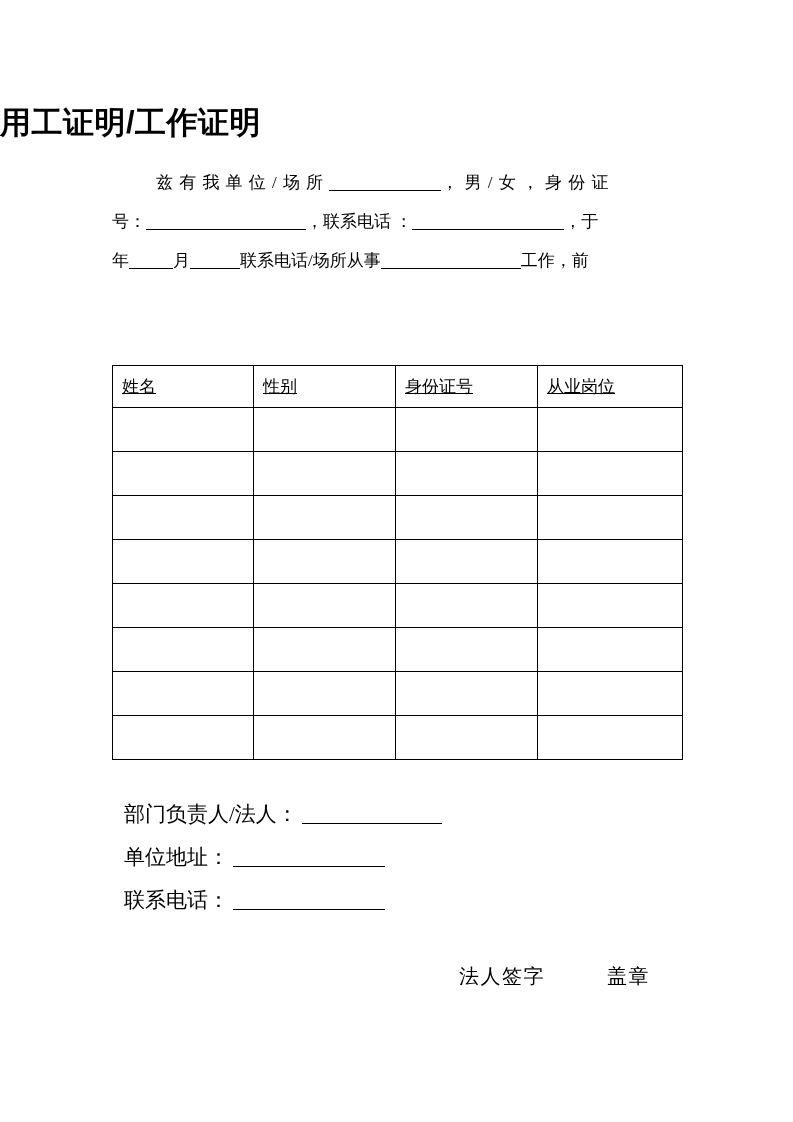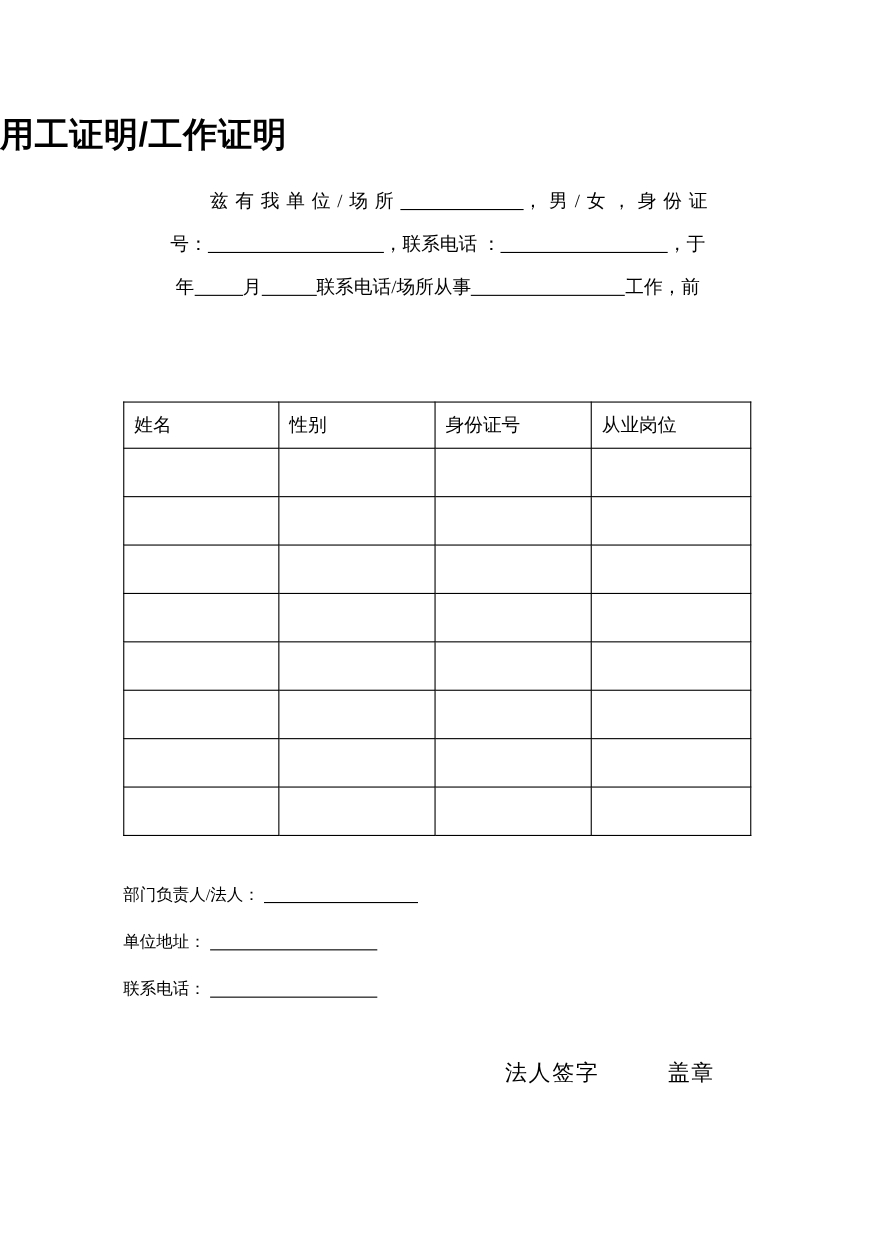--- a/index.html
+++ b/index.html
@@ -43,21 +43,20 @@
     top: 163px;
     left: 112px;
     width: 572px;
     font-size: 17px;
     line-height: 39px;
   }
   .body-line {
     white-space: nowrap;
     height: 39px;
     display: block;
-    text-align: center;
   }
   .sp-wide {
     letter-spacing: 6.2px;
   }
   .sp-none {
     letter-spacing: 0;
   }
   .indent-1 {
     padding-left: 44px;
   }
@@ -87,37 +86,38 @@
   .reg-table th,
   .reg-table td {
     border: 1.4px solid #000000;
     height: 41px;
     padding: 0 0 0 9px;
     font-size: 17px;
     font-weight: normal;
     text-align: left;
     vertical-align: middle;
     line-height: 41px;
+    text-decoration: underline;
   }
   .reg-table col.c-name { width: 141px; }
   .reg-table col.c-sex  { width: 142px; }
   .reg-table col.c-id   { width: 142px; }
   .reg-table col.c-post { width: 145px; }
   .reg-table tbody td {
     height: 43px;
     line-height: 43px;
   }
 
   
   .footer-block {
     position: absolute;
     top: 793px;
-    left: 112px;
+    left: 124px;
     width: 572px;
-    font-size: 15px;
+    font-size: 21px;
   }
   .footer-line {
     height: 43px;
     line-height: 43px;
     white-space: nowrap;
   }
   .f-blank {
     display: inline-block;
     border-bottom: 1.4px solid #000;
     vertical-align: -3px;

